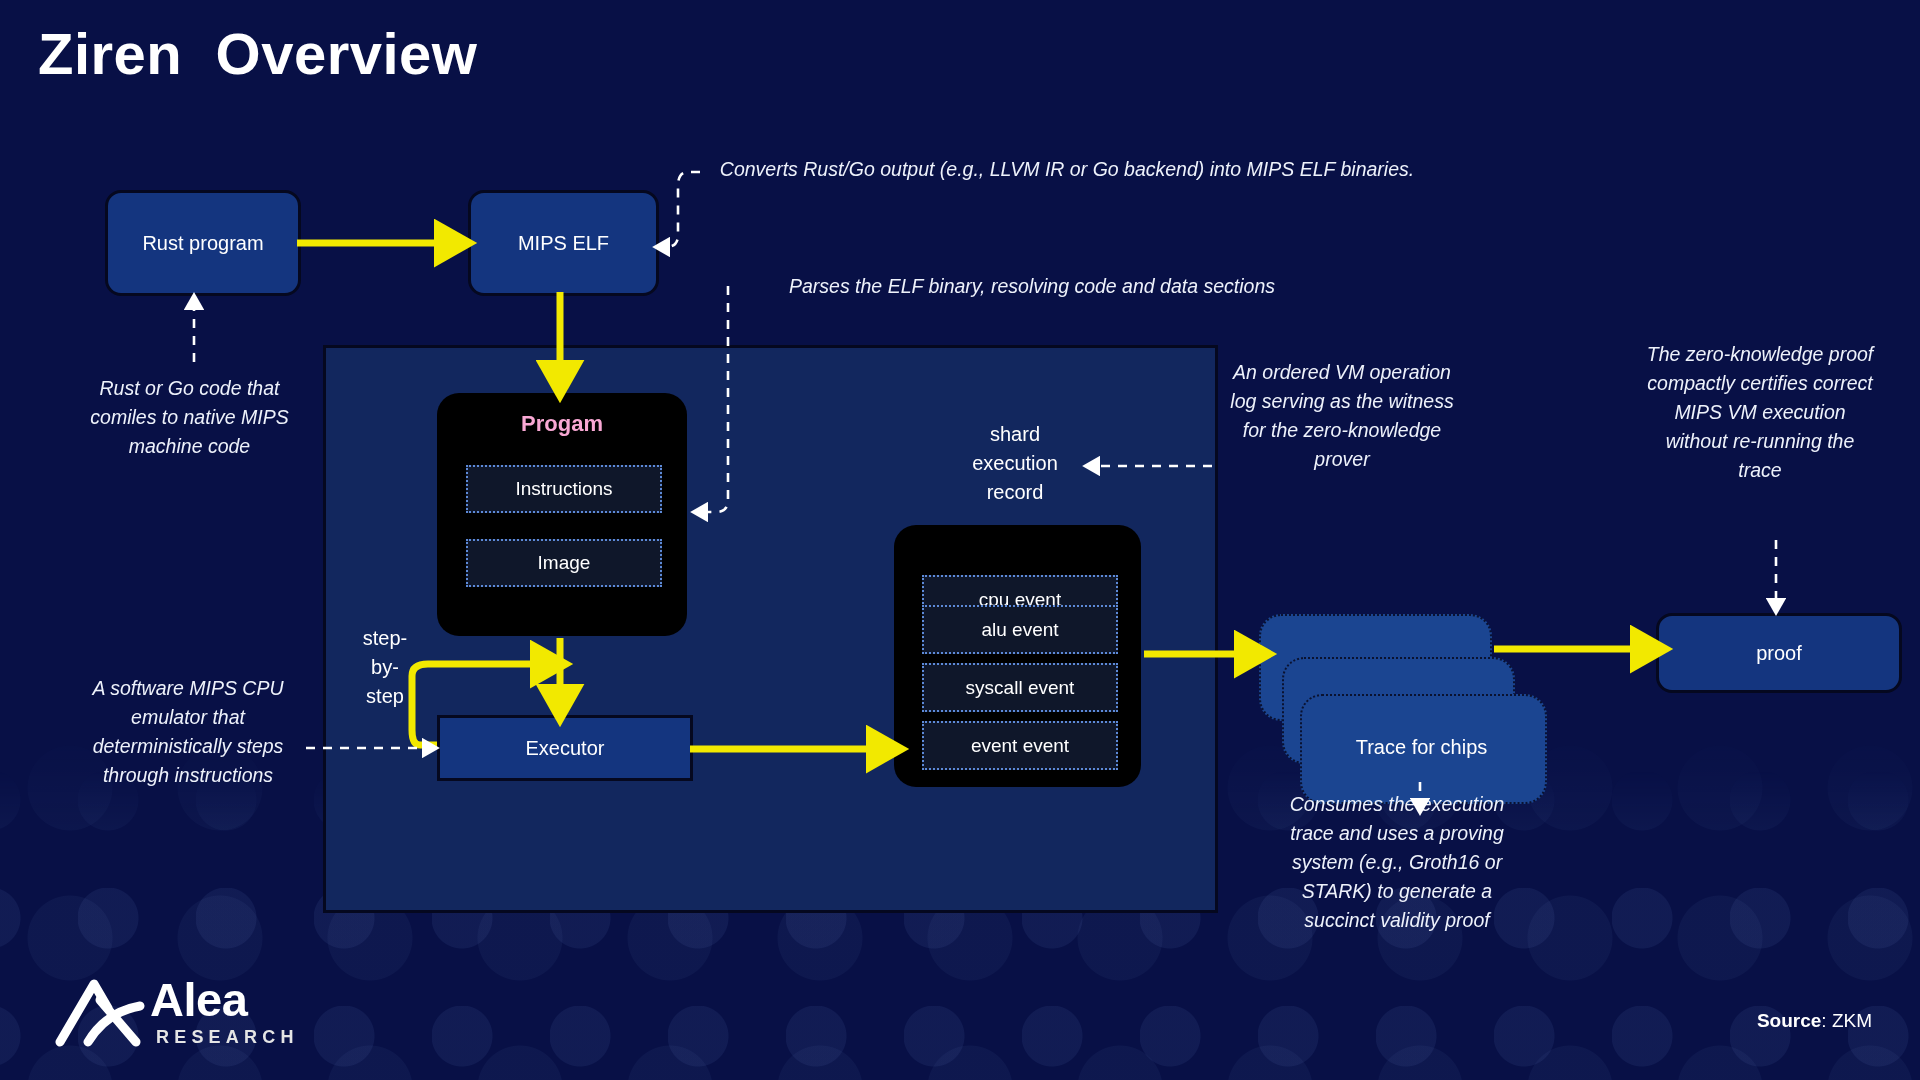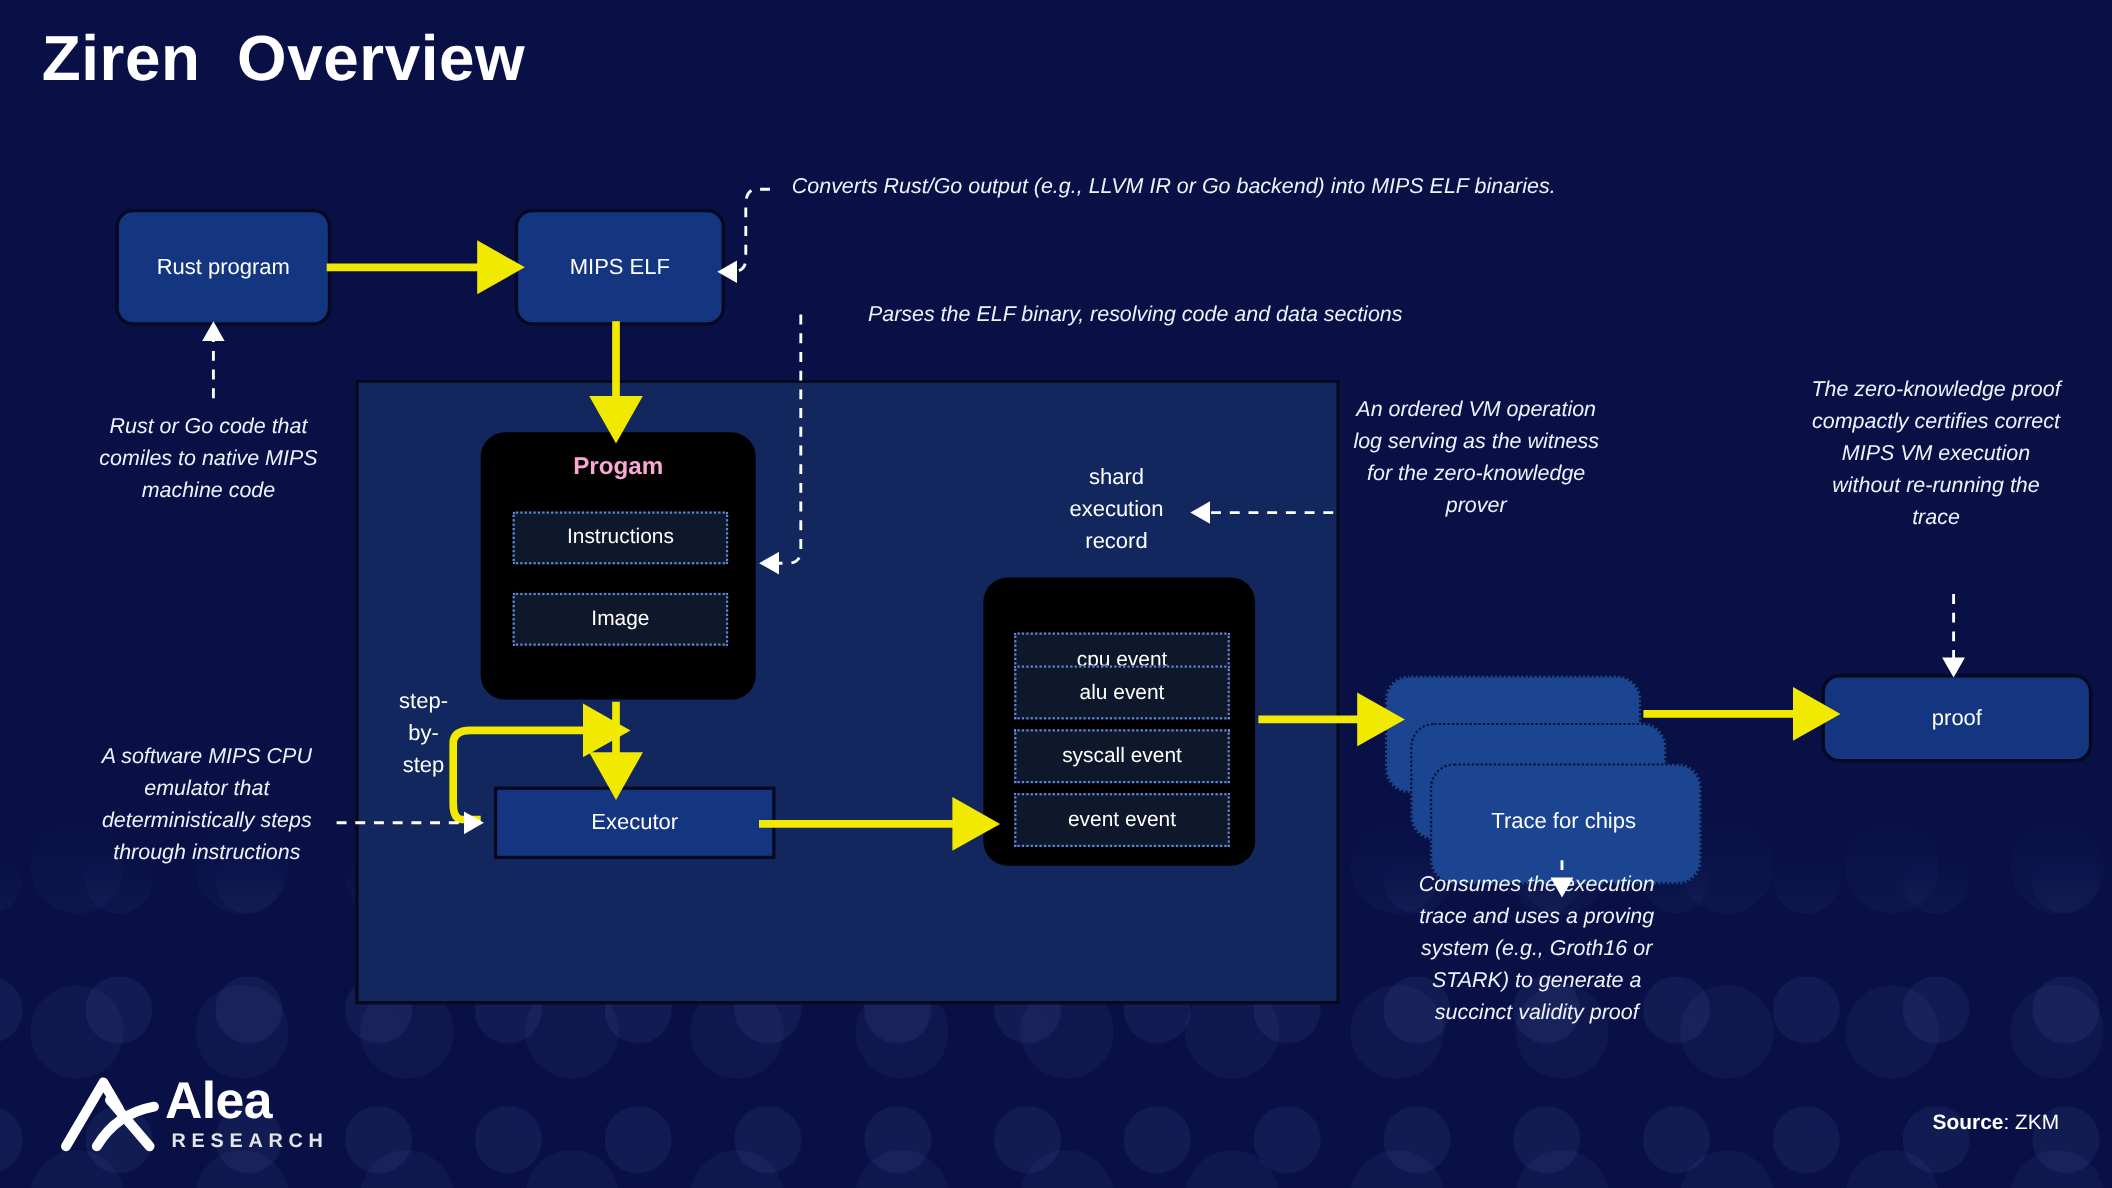--- a/index.html
+++ b/index.html
@@ -51,21 +51,20 @@
     border:3px solid #05081f;
     border-radius:16px;
     font-size:20px;
     box-shadow:0 0 0 0 rgba(0,0,0,0);
   }
   .sharp-node{
     background:#14357f;
     border:3px solid #05081f;
     border-radius:0;
     font-size:20px;
-    margin-left:12px;
   }
   .black-group{
     position:absolute;
     background:#000000;
     border-radius:22px;
   }
   .black-group-title{
     position:absolute;left:0;right:0;top:18px;
     text-align:center;font-size:22px;font-weight:bold;color:#f9a8d4;
   }

